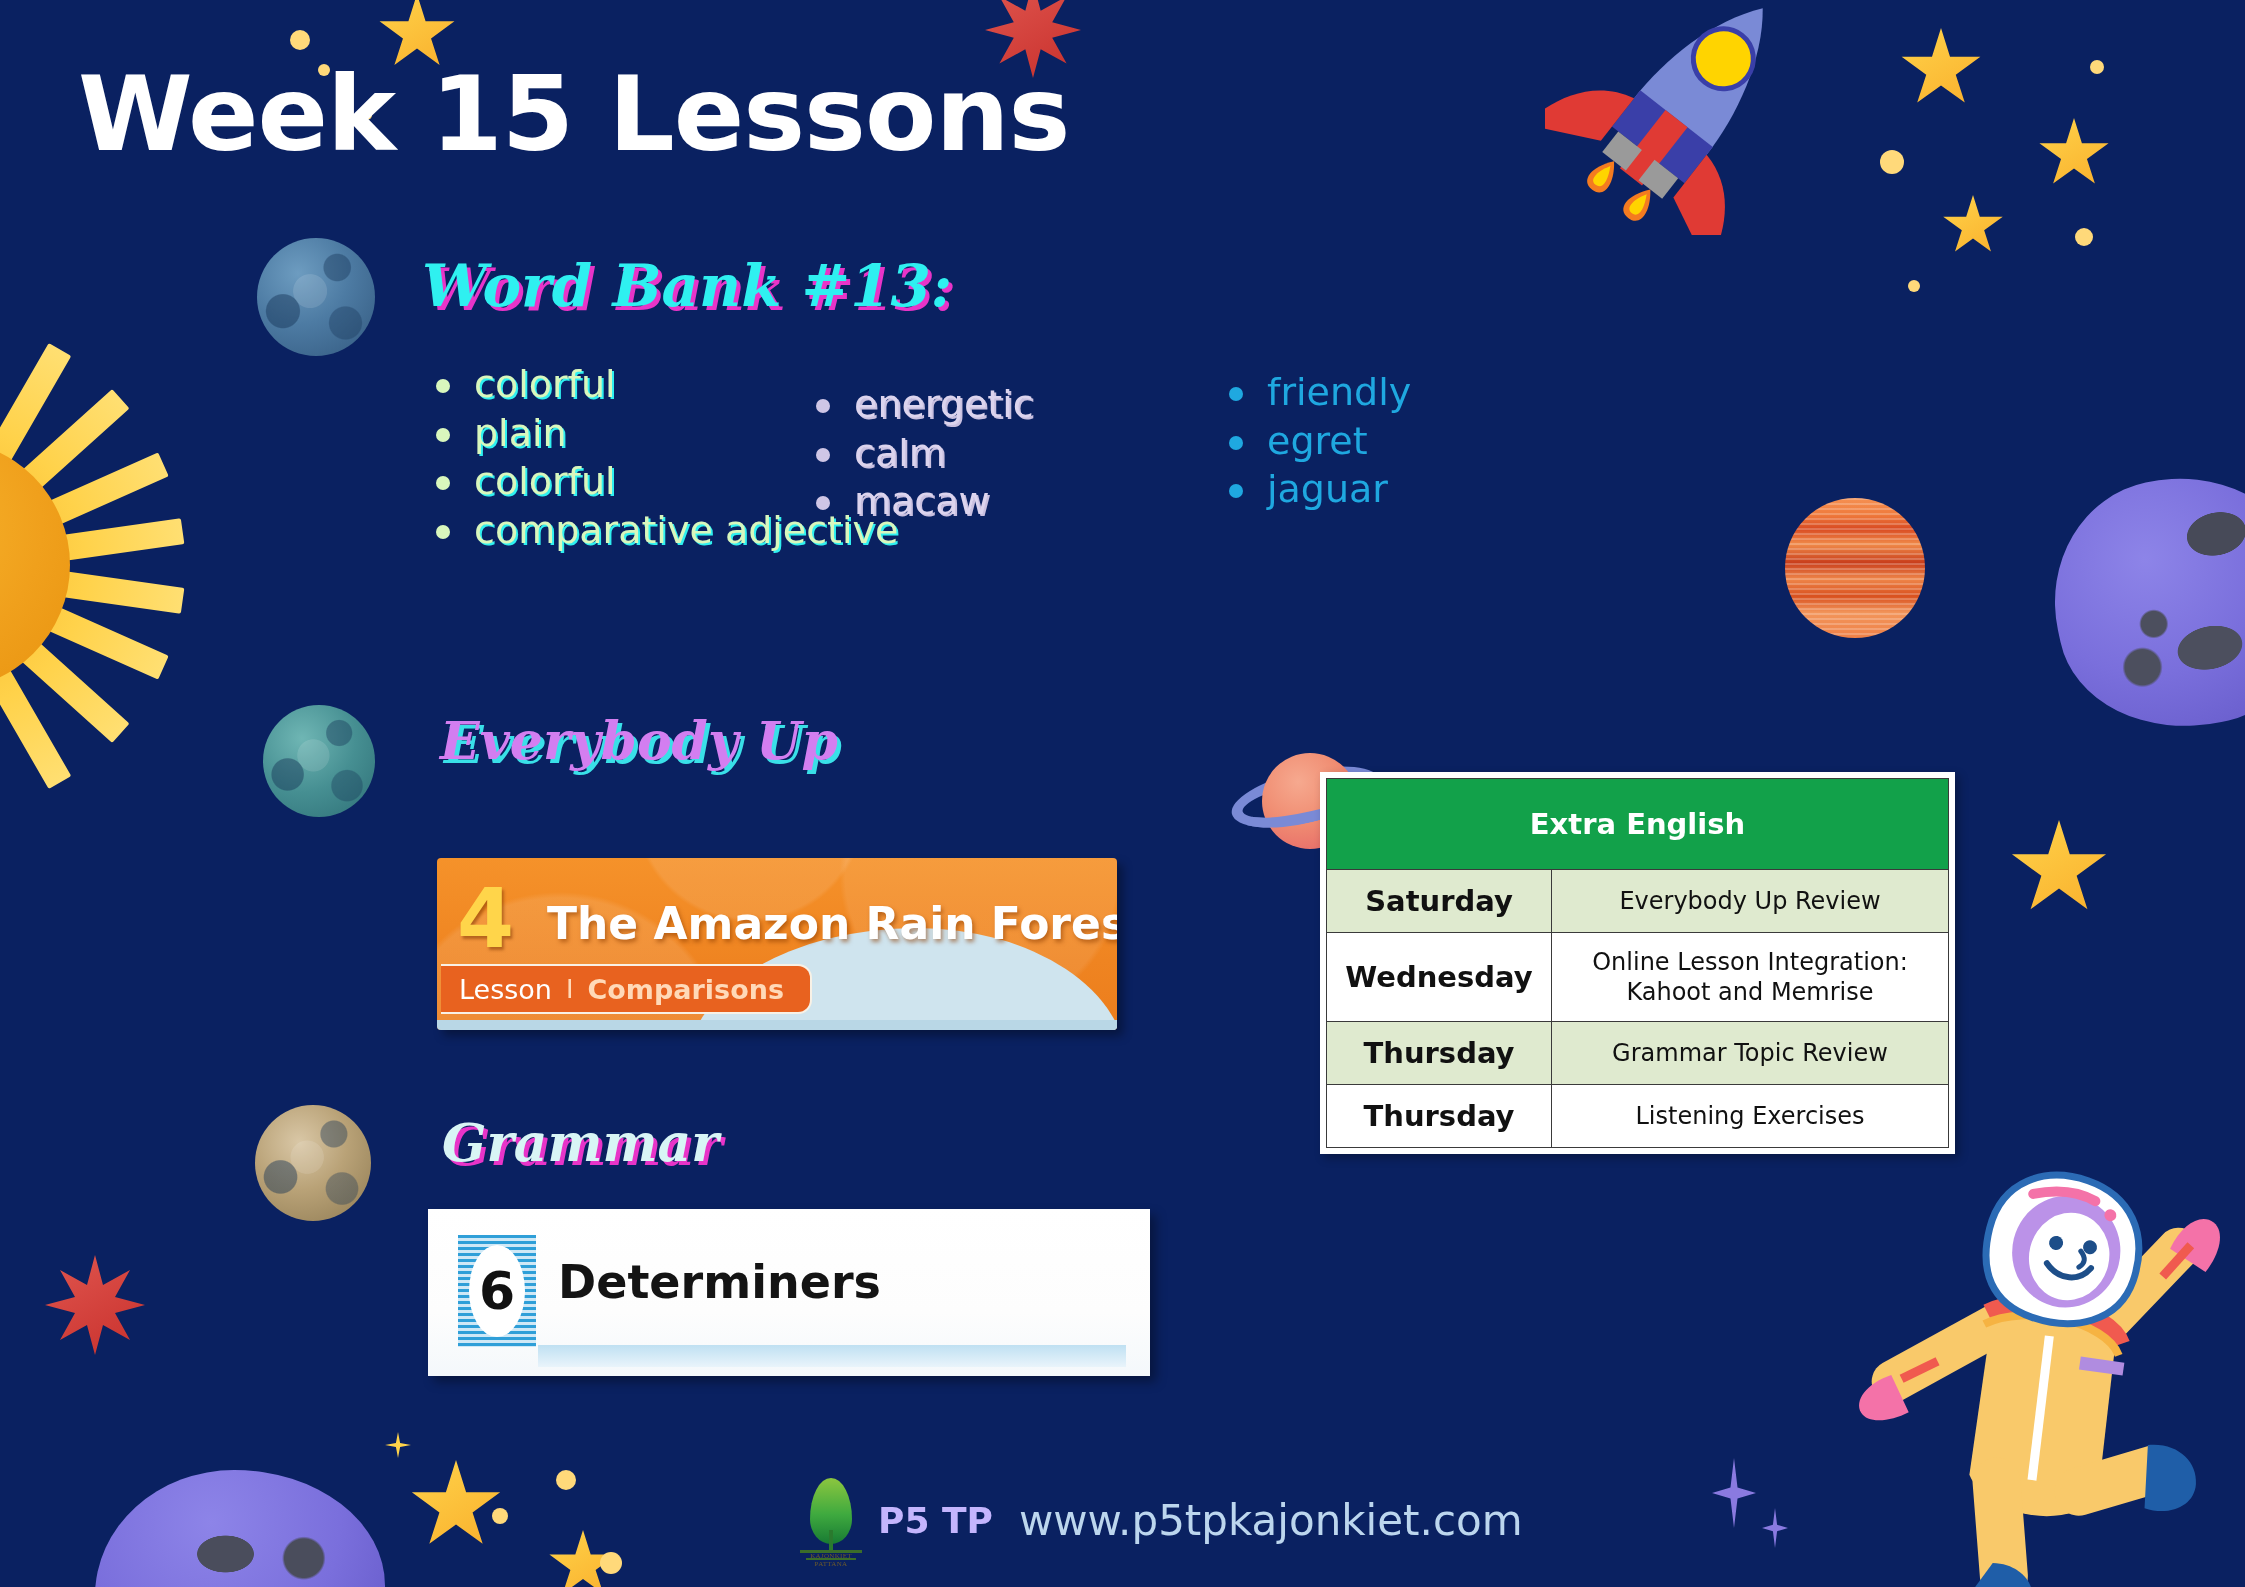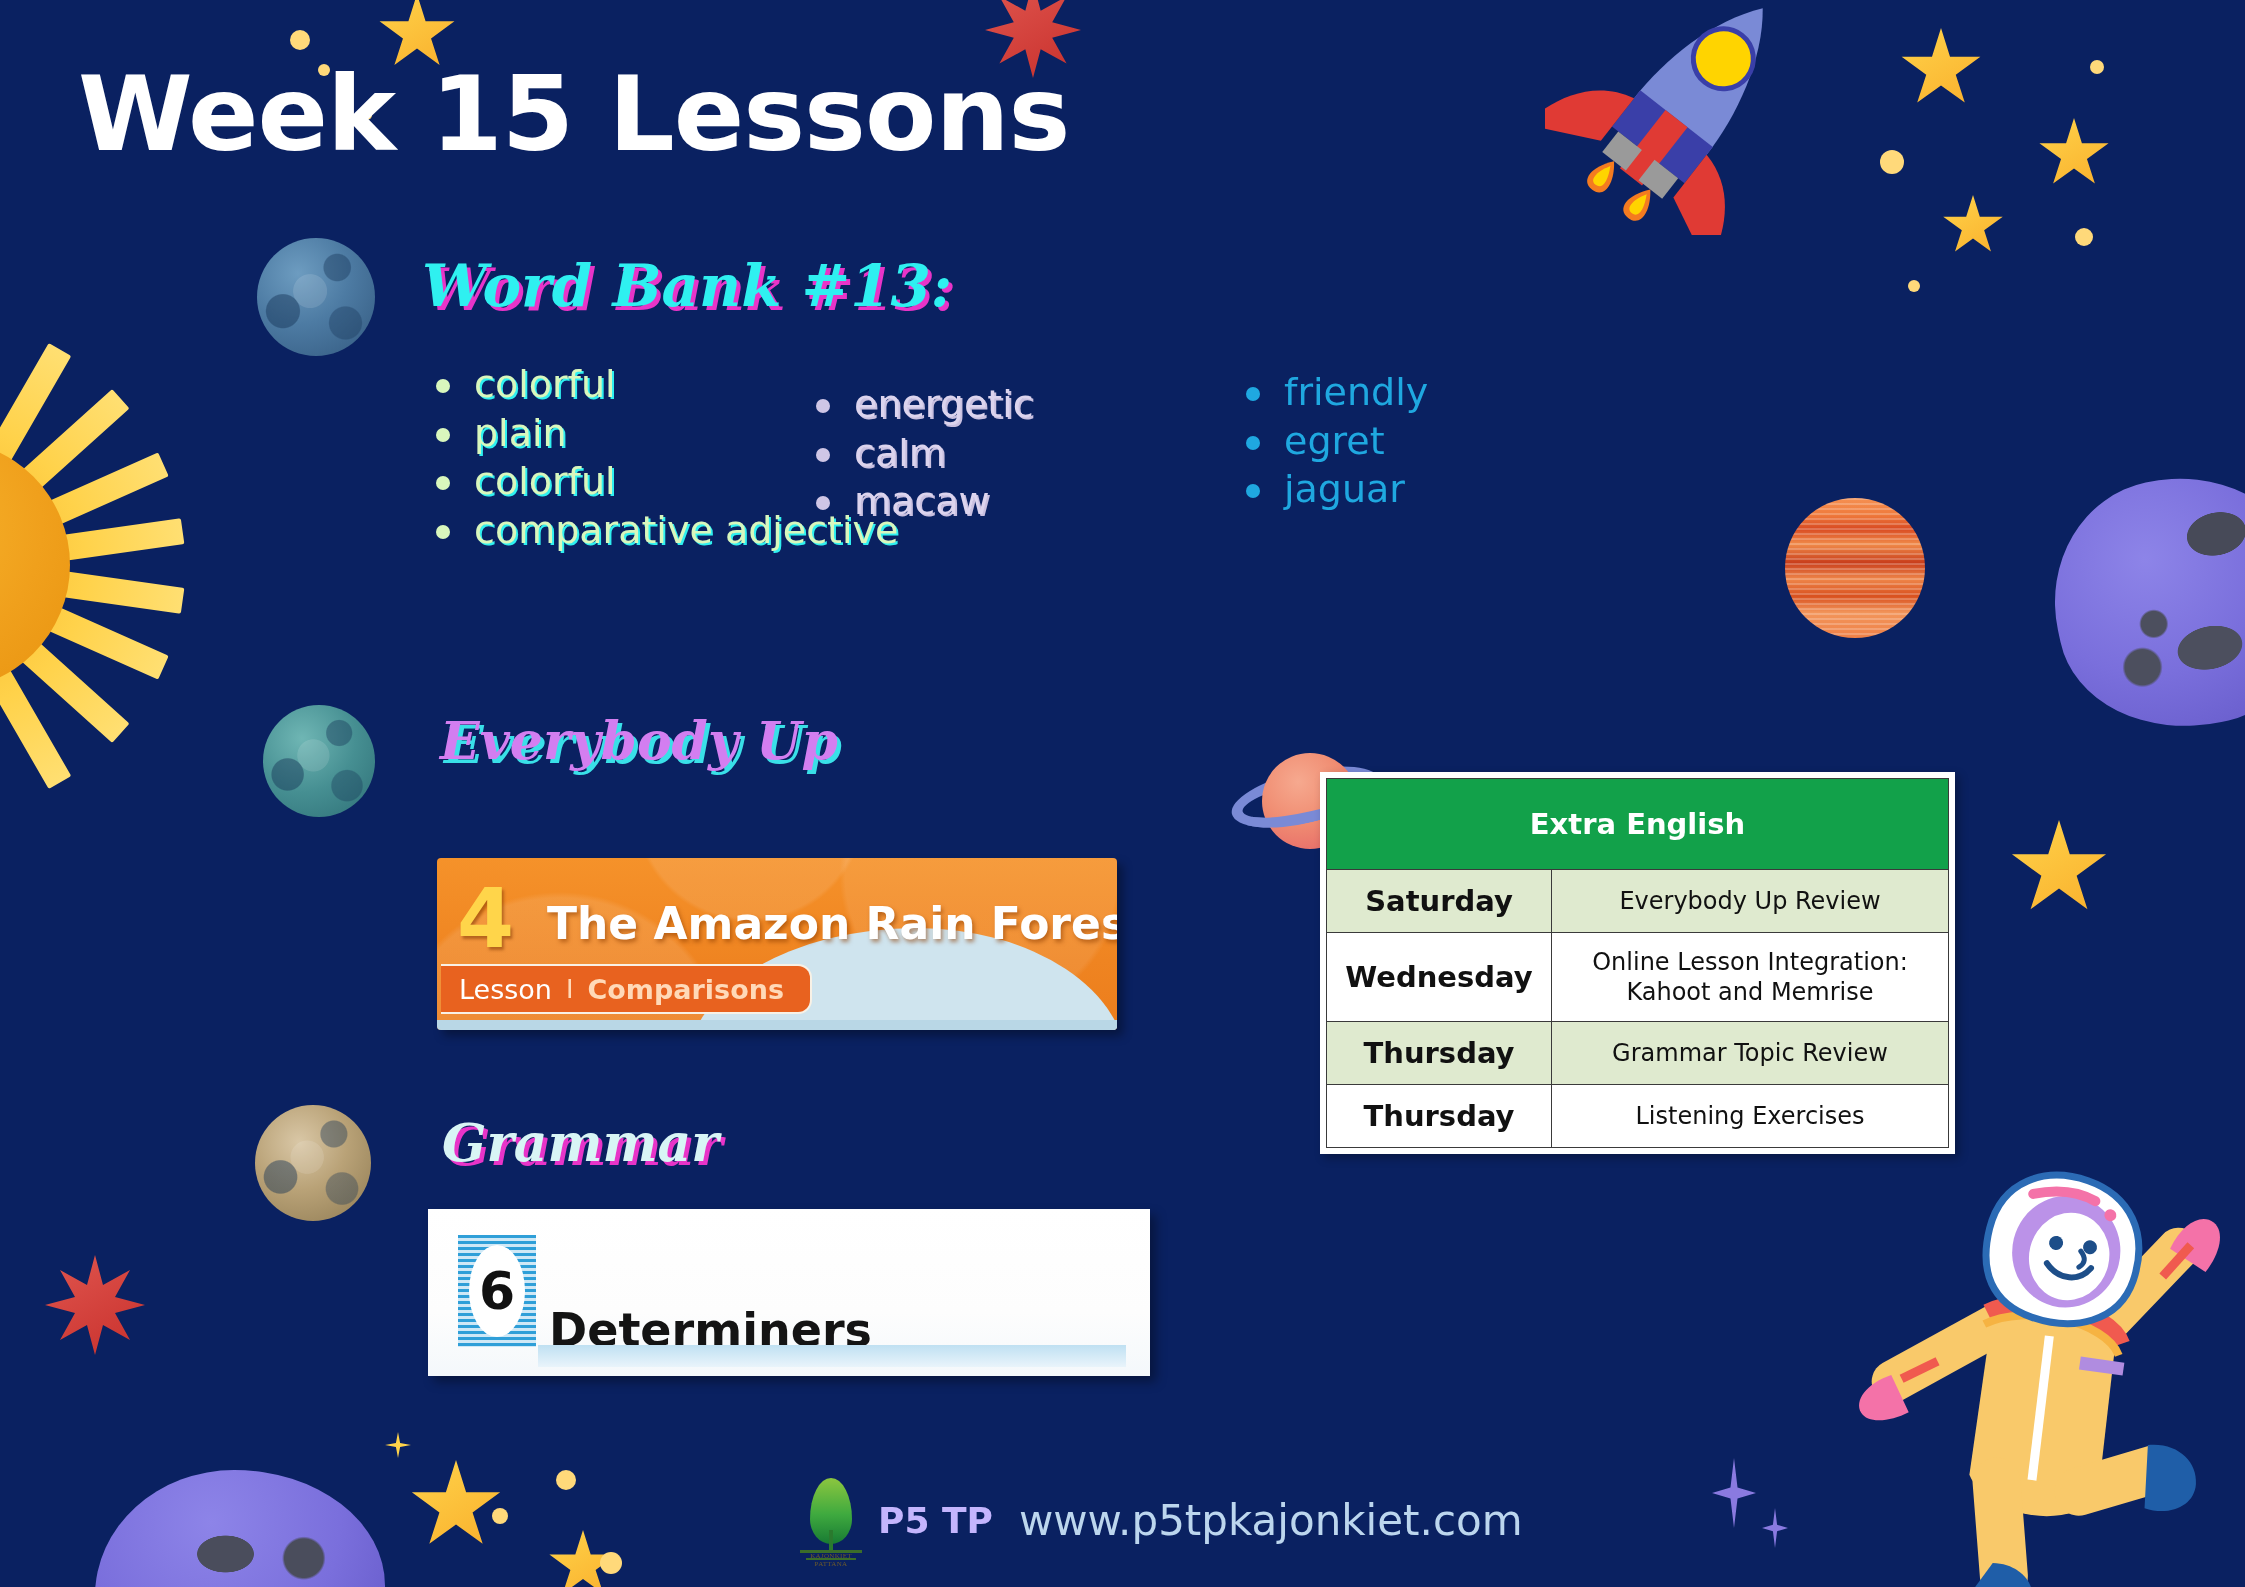--- a/index.html
+++ b/index.html
@@ -165,21 +165,21 @@
   .wb-col li::before {
     content:""; position:absolute; left: 6px; top: 0.5em;
     width: 14px; height: 14px; border-radius: 50%;
   }
   .col-1 { left: 0; top: 0; }
   .col-1 li { color:#d9f7bd; text-shadow: 2px 2px 0 #2ff0f0; }
   .col-1 li::before { background:#d9f7bd; }
   .col-2 { left: 380px; top: 20px; }
   .col-2 li { color:#dcd4ee; text-shadow: 2px 2px 0 #c9c0e0; }
   .col-2 li::before { background:#cfc6e6; }
-  .col-3 { left: 810px; top: 8px; }
+  .col-3 { left: 793px; top: 8px; }
   .col-3 li { color:#1fa8e0; }
   .col-3 li::before { background:#1fa8e0; }
 
   
   .banner {
     position:absolute; left: 437px; top: 858px; width: 680px; height: 172px;
     border-radius: 4px; overflow:hidden;
     background:
       radial-gradient(circle at 18% 120%, rgba(255,255,255,.11) 0 28%, transparent 29%),
       radial-gradient(circle at 46% -30%, rgba(255,255,255,.10) 0 26%, transparent 27%),
@@ -227,22 +227,22 @@
     position:absolute; left: 30px; top: 26px; width: 78px; height: 112px;
     background: repeating-linear-gradient(180deg,#2f9fd8 0 3px,#cfe8f6 3px 6px);
     display:flex; align-items:center; justify-content:center;
   }
   .gbox .numbox .oval {
     width: 56px; height: 92px; border-radius: 50%; background:#ffffff;
     display:flex; align-items:center; justify-content:center;
     font-family:"DejaVu Sans", sans-serif; font-weight:700; font-size:52px; color:#111;
   }
   .gbox .gtitle {
-    position:absolute; left: 121px; top: 46px;
-    font-family:"DejaVu Sans", sans-serif; font-weight:700; font-size: 46px; color:#141414;margin-top:48px;
+    position:absolute; left: 130px; top: 46px;
+    font-family:"DejaVu Sans", sans-serif; font-weight:700; font-size: 46px; color:#141414;
   }
   .gbox .underbar {
     position:absolute; left: 110px; right: 24px; top: 136px; height: 22px;
     background: linear-gradient(180deg,#bfe0f2 0%, #e9f4fb 100%);
   }
 
   
   .tbl-wrap {
     position:absolute; left: 1320px; top: 772px; width: 635px;
     background:#ffffff; padding: 6px; box-shadow: 4px 4px 9px rgba(0,0,0,.3);

